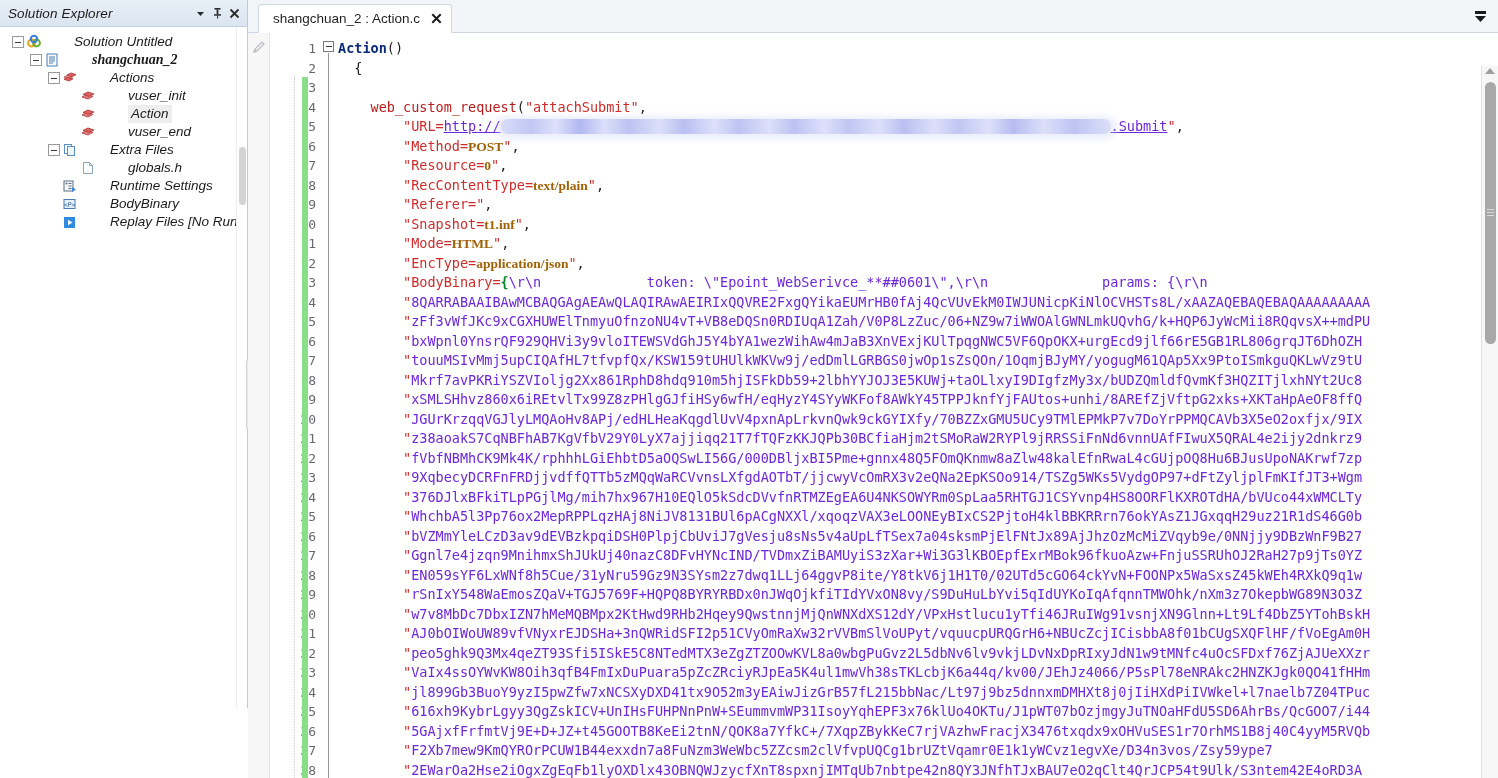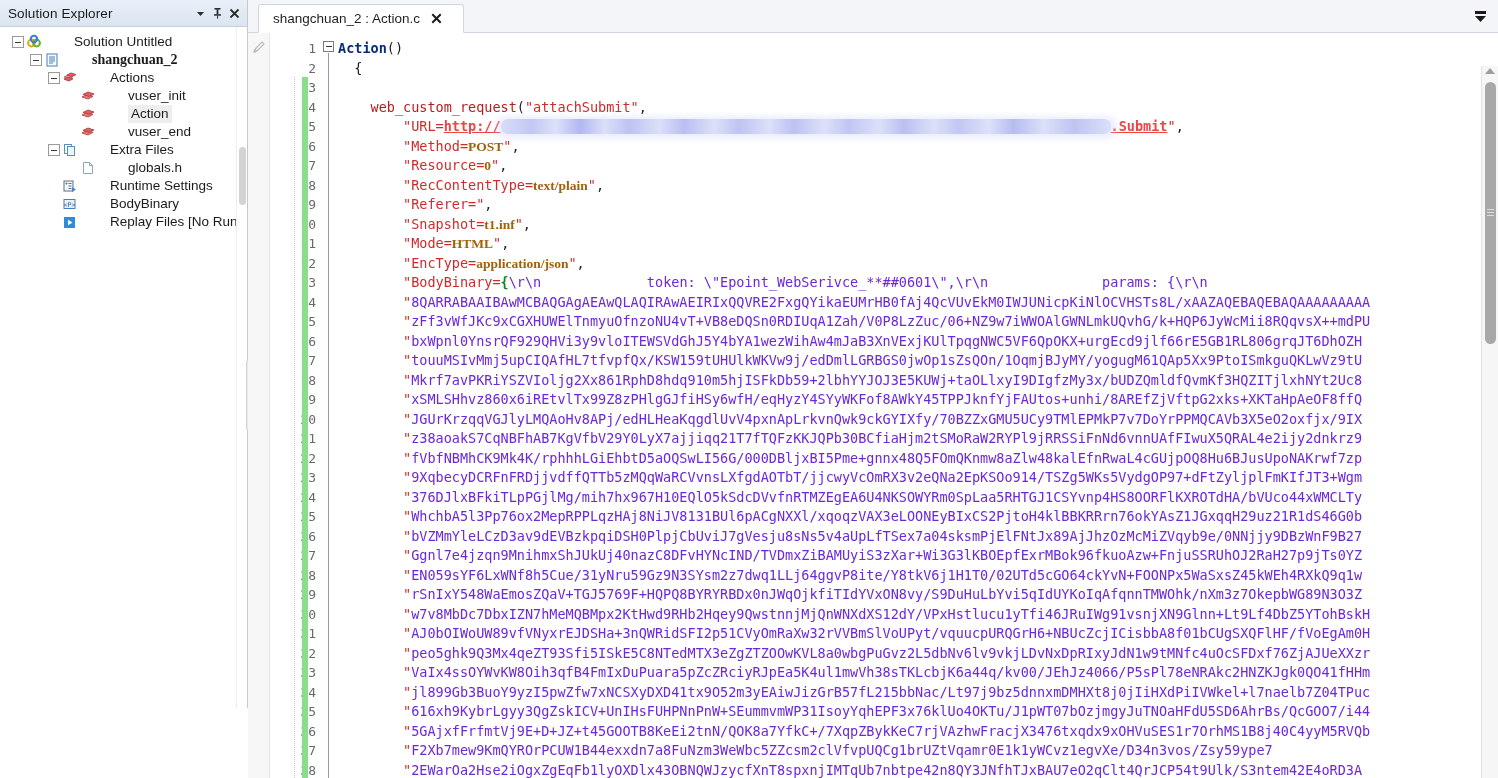--- a/index.html
+++ b/index.html
@@ -11,20 +11,21 @@
   }
   .app { display: flex; width: 1498px; height: 778px; position: relative; }
 
   
   .explorer {
     width: 248px; height: 708px;
     background: #ffffff;
     border-right: 1px solid #c8c8c8;
     display: flex; flex-direction: column;
     position: relative;
+    font-style: italic;
   }
   .explorer-header {
     height: 27px;
     background: linear-gradient(to bottom,#e8eff7,#dbe5f0);
     border-bottom: 1px solid #c4d0de;
     display: flex; align-items: center;
     padding: 0 4px 0 8px;
     font-size: 13px; color: #1e1e1e;
   }
   .explorer-title { flex: 1; font-size: 13.5px; color: #1a1a1a; letter-spacing: .1px; }
@@ -70,21 +71,21 @@
     background: #f3f5f9;
     border-bottom: 1px solid #cfd6e0;
     display: flex; align-items: flex-end; position: relative;
   }
   .tab {
     height: 29px; margin-left: 10px;
     background: #ffffff;
     border: 1px solid #cfd6e0; border-bottom: 1px solid #ffffff;
     border-radius: 3px 3px 0 0;
     display: flex; align-items: center;
-    padding: 0 20px 0 14px;
+    padding: 0 8px 0 14px;
     font-size: 13.5px; color: #1f1f1f;
     position: relative; top: 1px;
     cursor: pointer;
   }
   .tab-label { font-size: 13.5px; }
   .tab-close {
     margin-left: 9px; width: 14px; height: 14px;
     display: flex; align-items: center; justify-content: center;
     color: #1b1b1b; font-size: 14px; font-weight: bold; cursor: pointer;
     line-height: 1;
@@ -138,21 +139,21 @@
     font-size: 13.5px; white-space: pre;
   }
   .cl { height: 19.5px; line-height: 19.5px; white-space: pre; }
 
   .t-fn   { color: #b91c1c; }
   .t-id   { color: #0b2a7a; font-weight: bold; }
   .t-punc { color: #1b1b1b; }
   .t-str  { color: #cf2b2b; }
   .t-b64  { color: #6d28d9; }
   .t-grn  { color: #a16207; font-weight: bold; font-family: Liberation Serif, serif; }
-  .t-url  { color: #ef4444; font-weight: bold; text-decoration: underline; }
+  .t-url  { color: #6d28d9; font-weight: normal; text-decoration: underline; }
   .t-br   { color: #0a8a2a; font-weight: bold; }
 
   .redact {
     display: inline-block;
     height: 15px; vertical-align: -3px;
     background:
       linear-gradient(90deg,
        rgba(200,205,245,.55) 0%, rgba(170,176,238,.75) 5%, rgba(210,214,248,.5) 9%,
        rgba(150,158,235,.85) 13%, rgba(205,210,247,.5) 17%,
        rgba(165,172,236,.8) 21%, rgba(206,211,247,.5) 26%,

